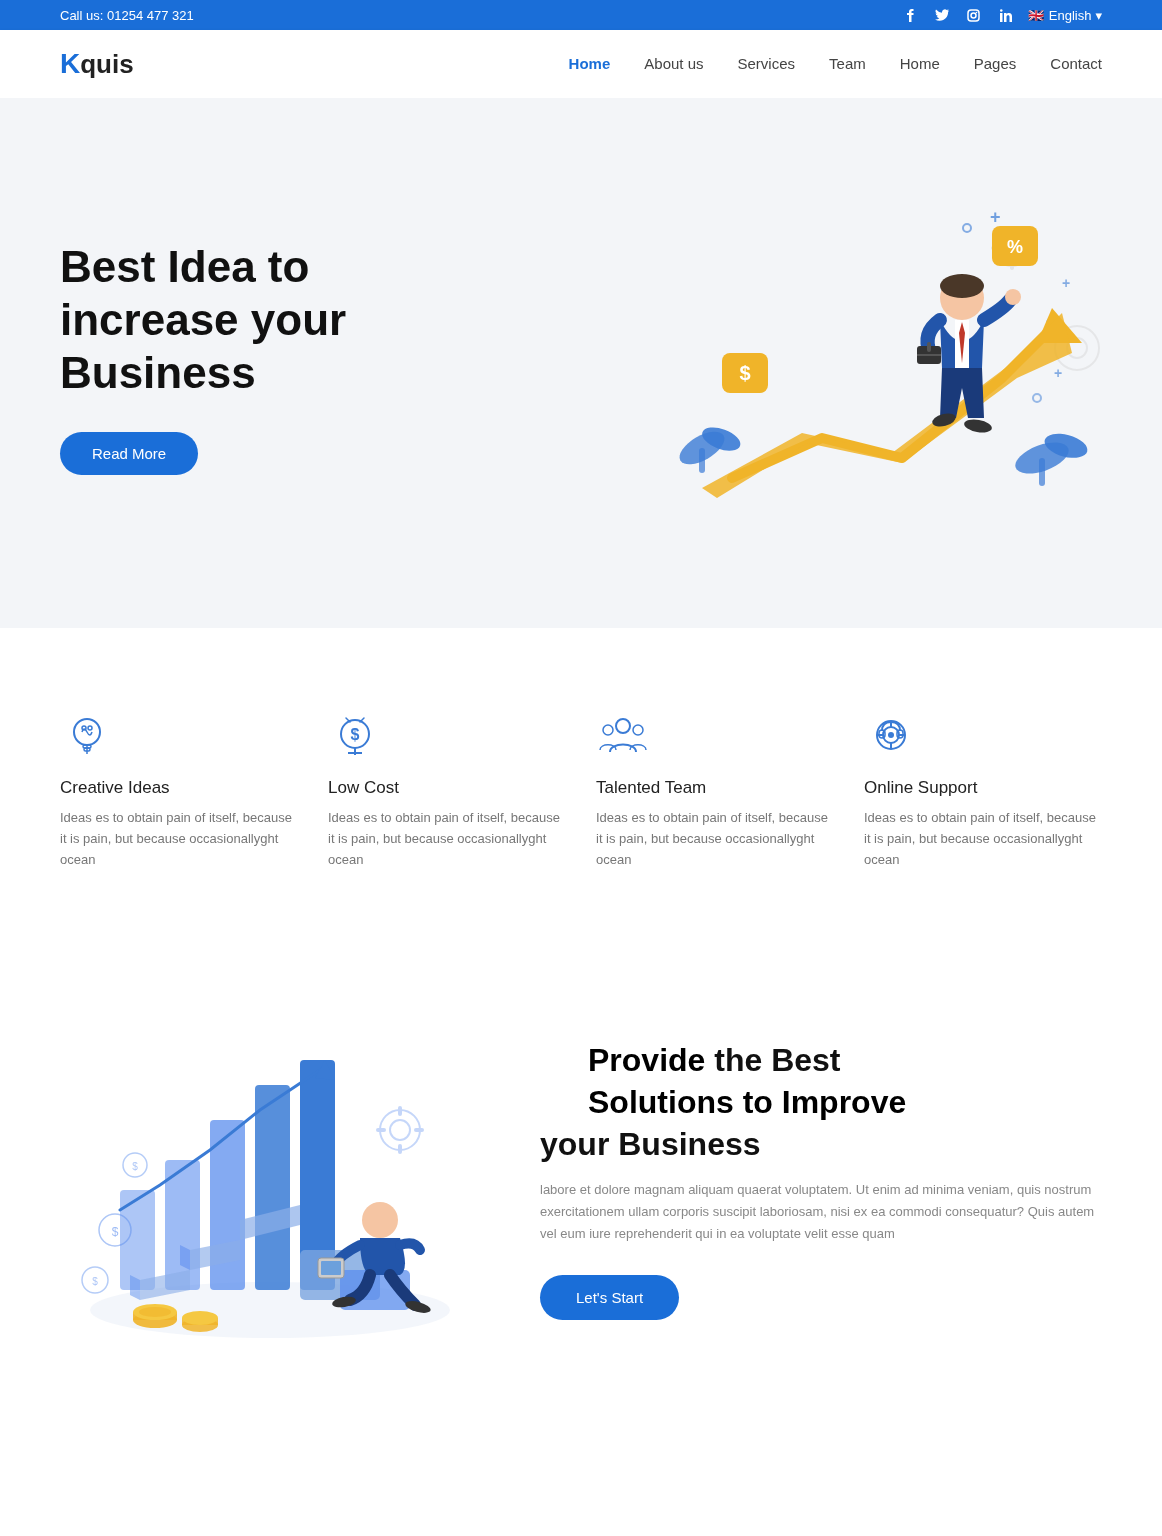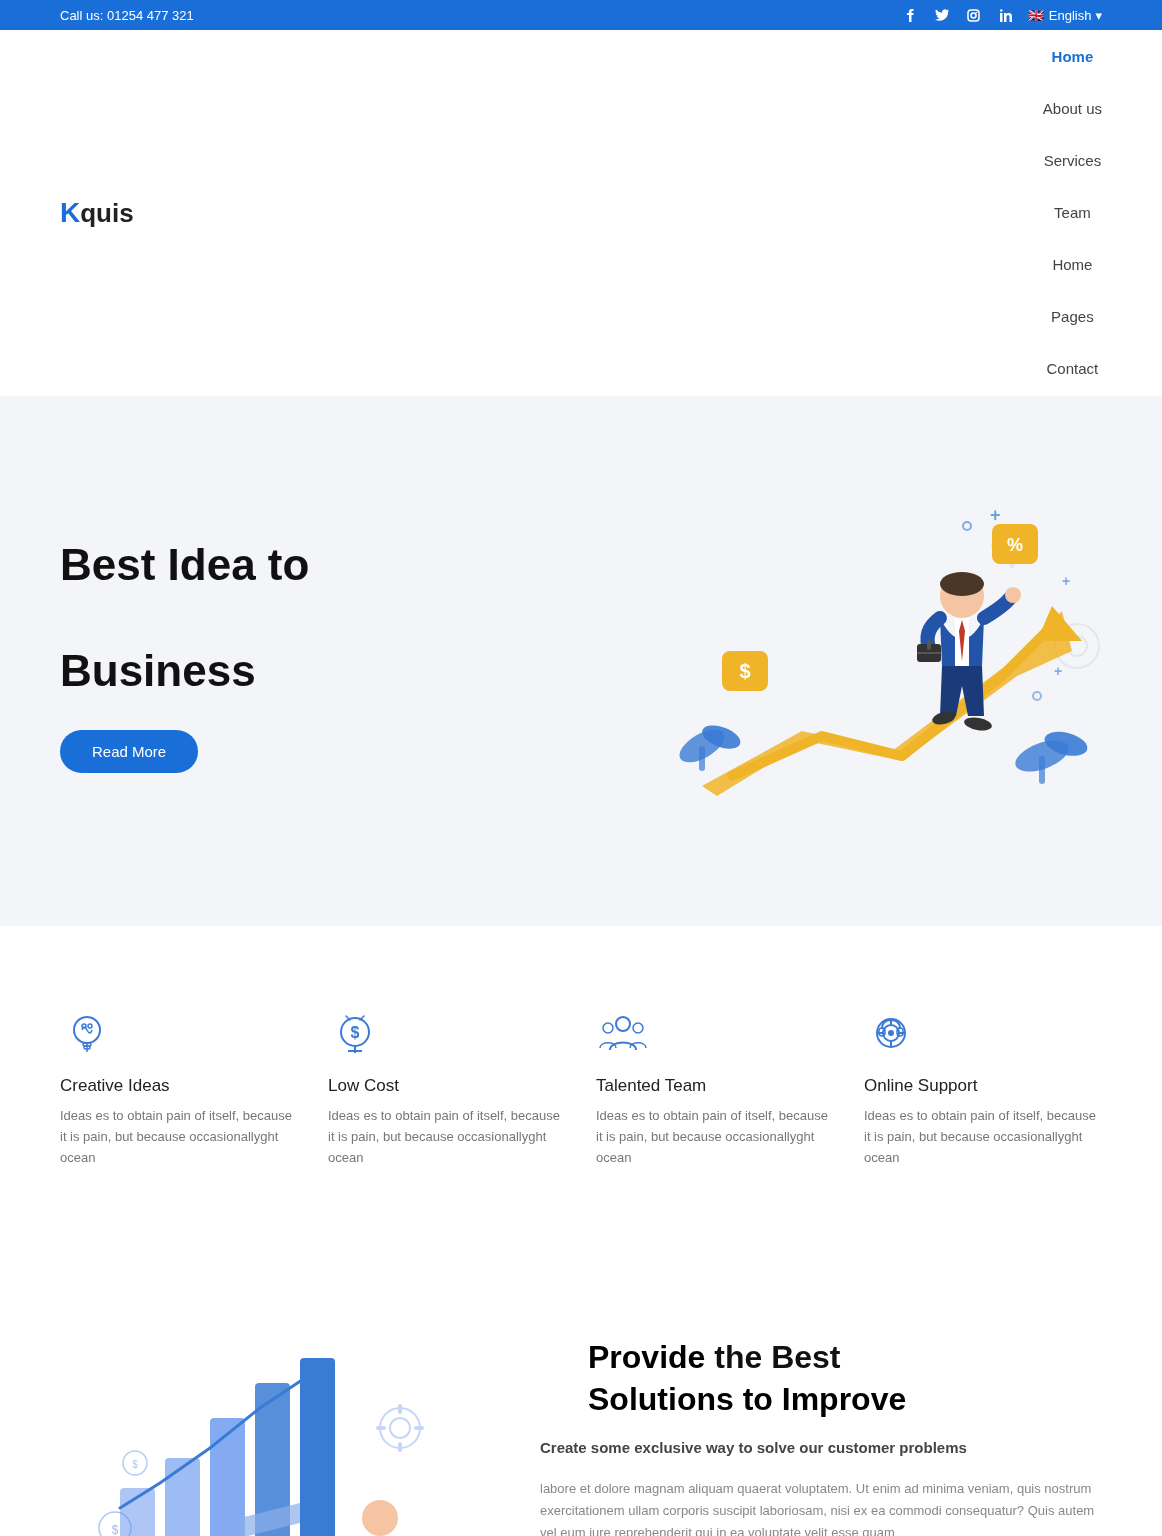--- a/index.html
+++ b/index.html
@@ -52,22 +52,21 @@
     }
     .logo-k {
       color: #1a6ed8;
       font-size: 28px;
       font-weight: 900;
     }
     .nav-links {
       display: flex;
       gap: 34px;
       list-style: none;
-      align-items: center;
-      flex-direction: column;
+      align-items: flex-end;
     }
     .nav-links li a {
       text-decoration: none;
       color: #444;
       font-size: 15px;
       font-weight: 500;
     }
     .nav-links li a.active { color: #1a6ed8; font-weight: 600; }
 
     
@@ -243,21 +242,21 @@
     <li><a href="#">Home</a></li>
     <li><a href="#">Pages</a></li>
     <li><a href="#">Contact</a></li>
   </ul>
 </nav>
 
 <section class="hero">
   <div class="hero-text">
     <h1>
       <span>Best Idea to</span><br>
-      <br>
+      <span>increase your</span><br>
       <span>Business</span>
     </h1>
     <button class="btn-primary">Read More</button>
   </div>
   <div class="hero-illustration">
 
     <svg viewBox="0 0 480 380" xmlns="http://www.w3.org/2000/svg" class="hero-svg-container">
 
       <g opacity="0.4">
         <circle cx="390" cy="80" r="18" fill="none" stroke="#ccc" stroke-width="2"></circle>
@@ -473,18 +472,18 @@
       <rect x="261" y="251" width="20" height="14" rx="1" fill="#6ca0dc"></rect>
 
       <path d="M340,235 Q355,230 360,240" stroke="#2255aa" stroke-width="10" fill="none" stroke-linecap="round"></path>
     </svg>
   </div>
 
   <div class="solutions-text">
     <h2>
       <span class="blue">Provide</span><span> the Best</span><br>
       <span class="blue">Solutions to Improve</span><br>
+      <span>your Business</span>
     </h2>
-    <p class="subtitle">Create some exclusive way to solve our customer problems</p>
     <p>labore et dolore magnam aliquam quaerat voluptatem. Ut enim ad minima veniam, quis nostrum exercitationem ullam corporis suscipit laboriosam, nisi ex ea commodi consequatur? Quis autem vel eum iure reprehenderit qui in ea voluptate velit esse quam</p>
     <button class="btn-blue-rounded">Let's Start</button>
   </div>
 </section>
 
 </body></html>

